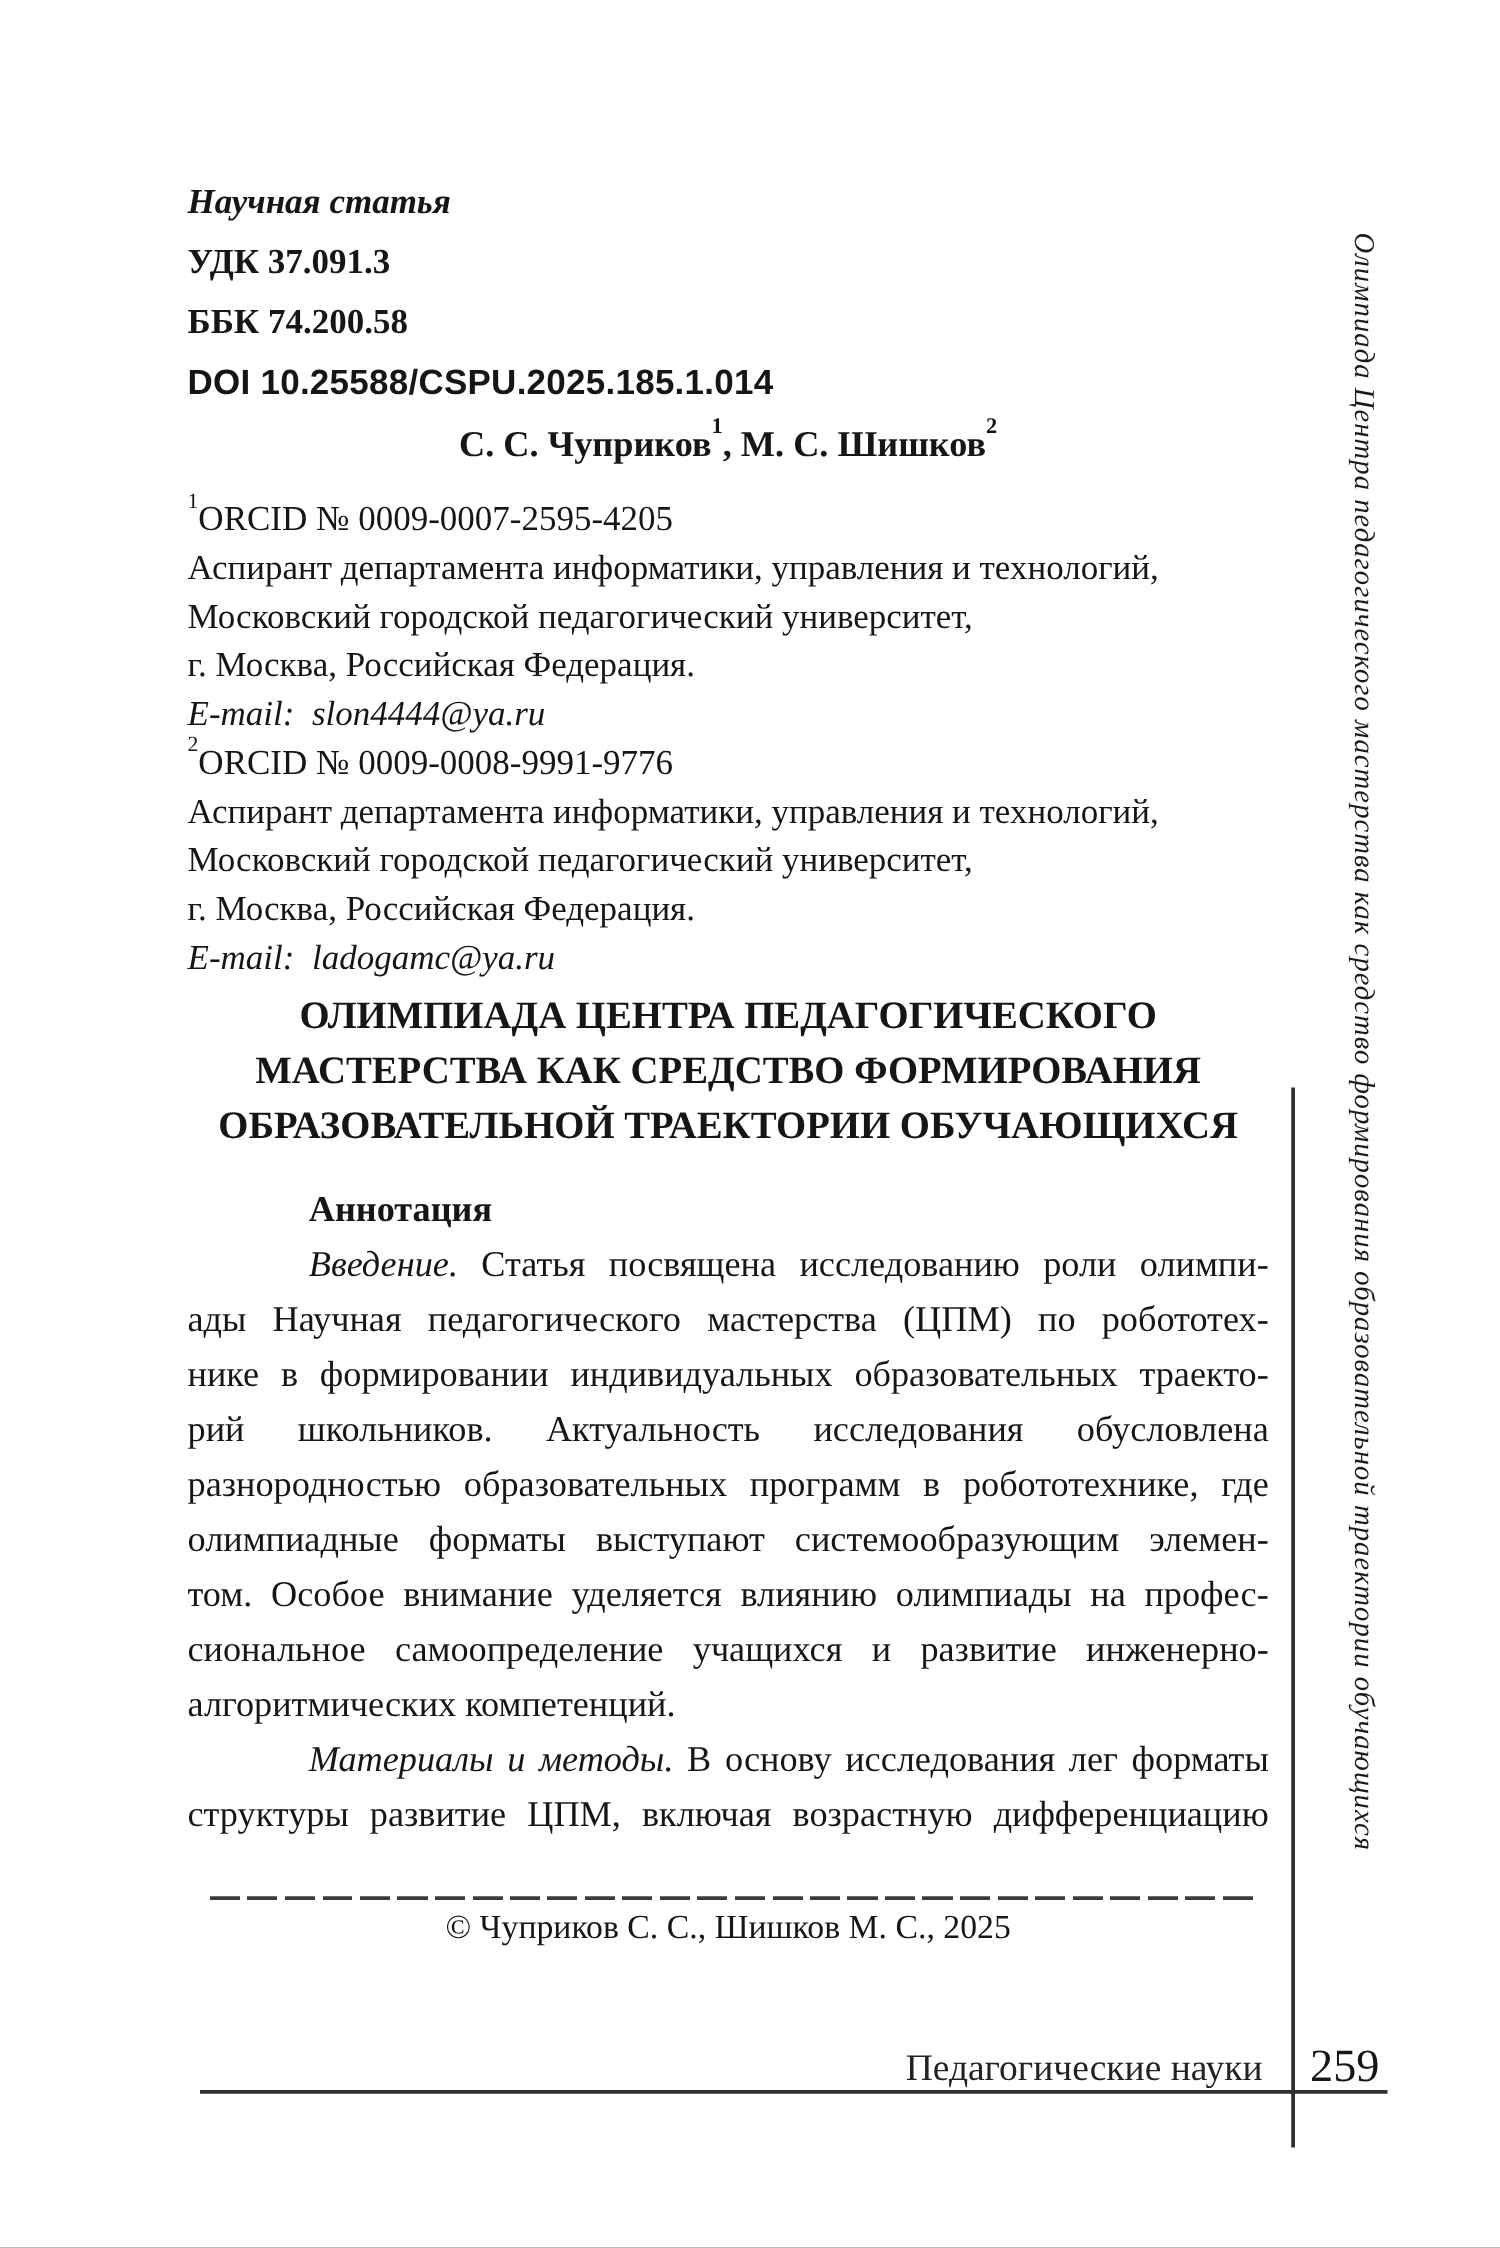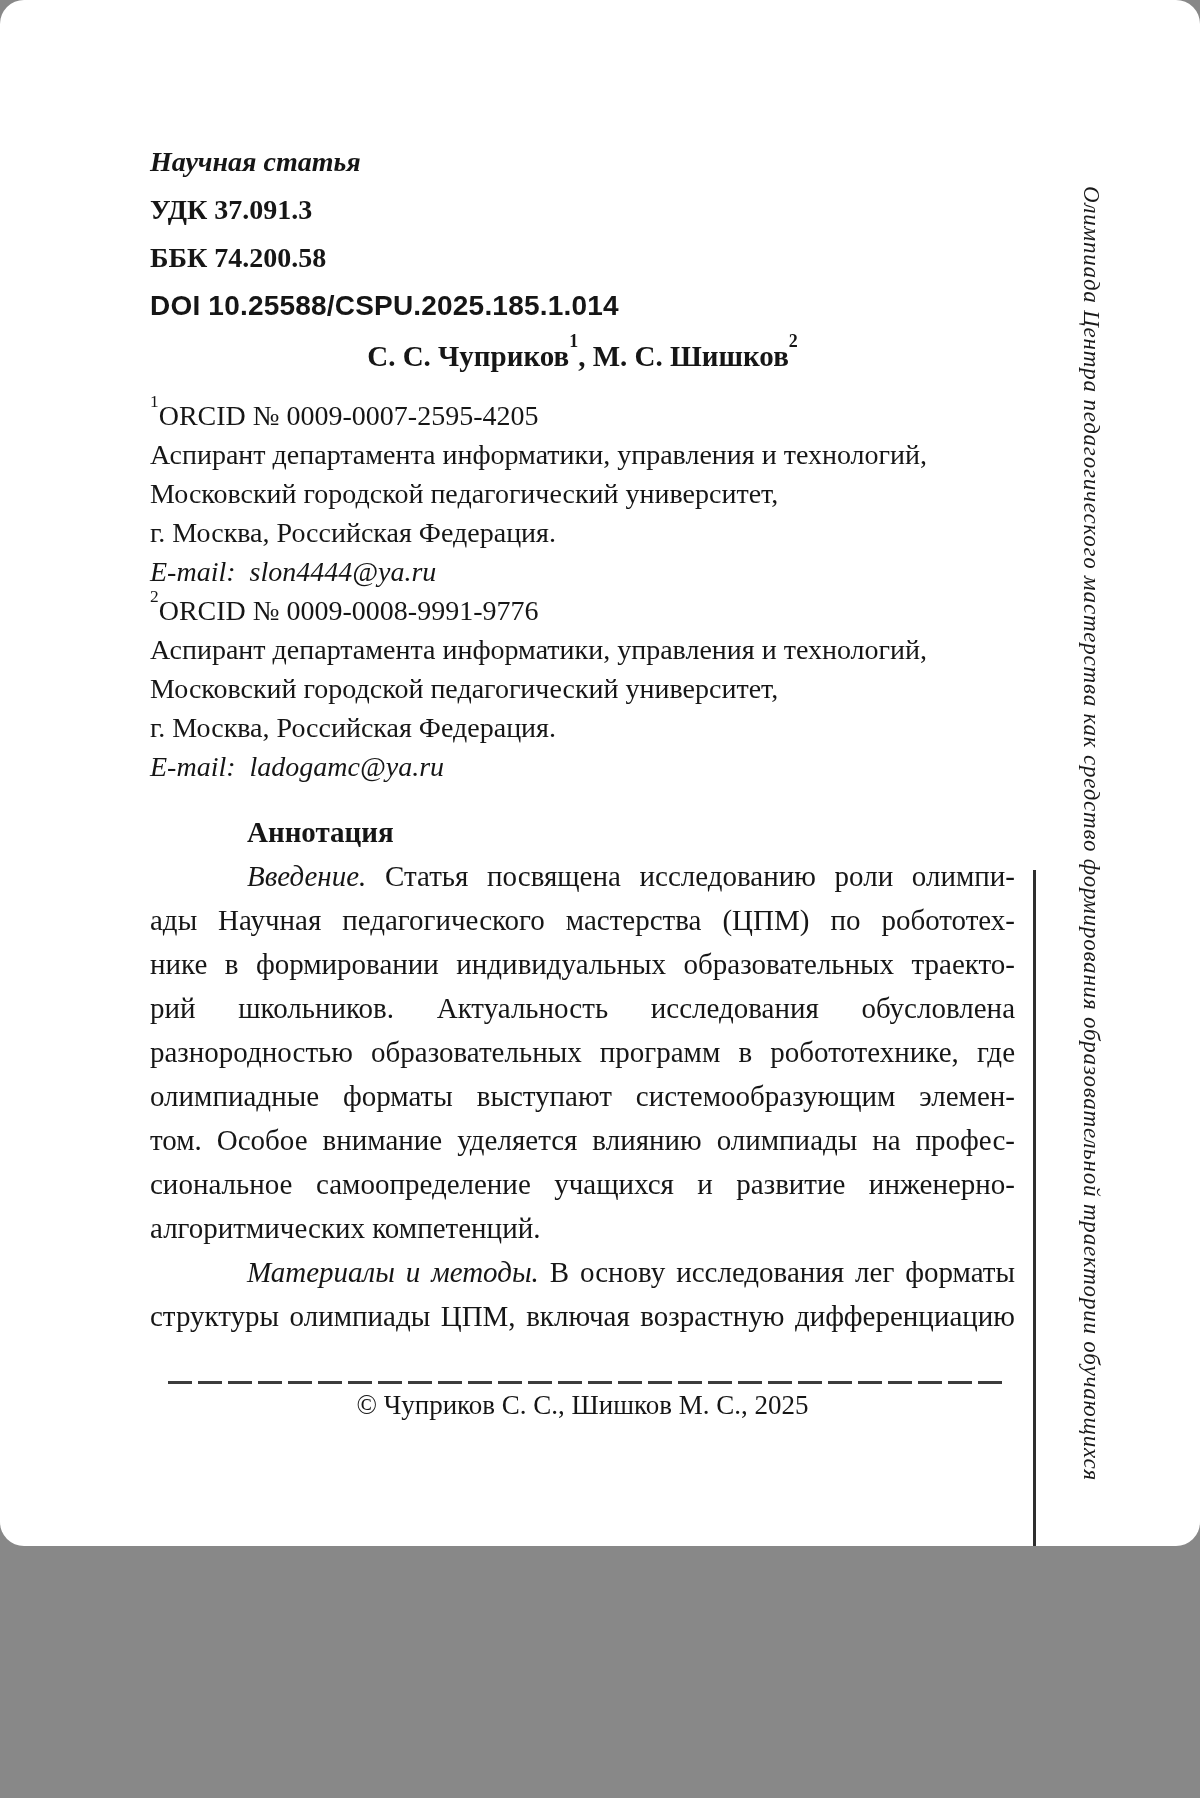--- a/index.html
+++ b/index.html
@@ -1,24 +1,23 @@
 <!DOCTYPE html>
 <html lang="ru"><head>
 <meta charset="utf-8">
 <style>
   html,body{margin:0;padding:0;background:#888;}
   .page{
     position:relative;
-    width:1200px;height:1546px;
+    width:1200px;height:1798px;
     margin:0 auto;
     background:#ffffff;
     color:#161616;
     font-family:"Liberation Serif","DejaVu Serif",serif;
     overflow:hidden;
-    border-radius:24px;
   }
   .content{
     position:absolute;left:150px;top:0;width:865px;
   }
   
   .meta{margin-top:138px;font-size:28px;line-height:48px;font-weight:bold;}
   .meta .article-type{font-style:italic;}
   .meta .doi{font-family:"Liberation Sans","DejaVu Sans",sans-serif;letter-spacing:0.2px;}
   
   .authors{margin-top:6px;text-align:center;font-size:29px;line-height:40px;font-weight:bold;}
@@ -95,38 +94,43 @@
     </div>
 
     <div class="affil affil-2">
       <div><sup>2</sup><span>ORCID № 0009-0008-9991-9776</span></div>
       <div>Аспирант департамента информатики, управления и технологий,</div>
       <div>Московский городской педагогический университет,</div>
       <div>г. Москва, Российская Федерация.</div>
       <div class="email"><span>E-mail:</span><span class="gap"></span><span>ladogamc@ya.ru</span></div>
     </div>
 
+    <div class="title">
+      <div>ОЛИМПИАДА ЦЕНТРА ПЕДАГОГИЧЕСКОГО</div>
+      <div>МАСТЕРСТВА КАК СРЕДСТВО ФОРМИРОВАНИЯ</div>
+      <div>ОБРАЗОВАТЕЛЬНОЙ ТРАЕКТОРИИ ОБУЧАЮЩИХСЯ</div>
+    </div>
 
     <div class="annot-head">Аннотация</div>
 
     <div>
       <div class="bodyline first"><span class="lead">Введение.</span><span> Статья посвящена исследованию роли олимпи-</span></div>
       <div class="bodyline">ады Научная педагогического мастерства (ЦПМ) по робототех-</div>
       <div class="bodyline">нике в формировании индивидуальных образовательных траекто-</div>
       <div class="bodyline">рий школьников. Актуальность исследования обусловлена</div>
       <div class="bodyline">разнородностью образовательных программ в робототехнике, где</div>
       <div class="bodyline">олимпиадные форматы выступают системообразующим элемен-</div>
       <div class="bodyline">том. Особое внимание уделяется влиянию олимпиады на профес-</div>
       <div class="bodyline">сиональное самоопределение учащихся и развитие инженерно-</div>
       <div class="bodyline last">алгоритмических компетенций.</div>
     </div>
 
     <div>
       <div class="bodyline first"><span class="lead">Материалы и методы.</span><span> В основу исследования лег форматы</span></div>
-      <div class="bodyline">структуры олимпиады ЦПМ, включая возрастную дифференциацию</div>
+      <div class="bodyline">структуры развитие ЦПМ, включая возрастную дифференциацию</div>
     </div>
 
     <div class="copy-divider"></div>
     <div class="copyright">© Чуприков С. С., Шишков М. С., 2025</div>
 
   </div>
 
   <div class="footer-rule"></div>
   <div class="footer-section">Педагогические науки</div>
   <div class="page-number">259</div>

